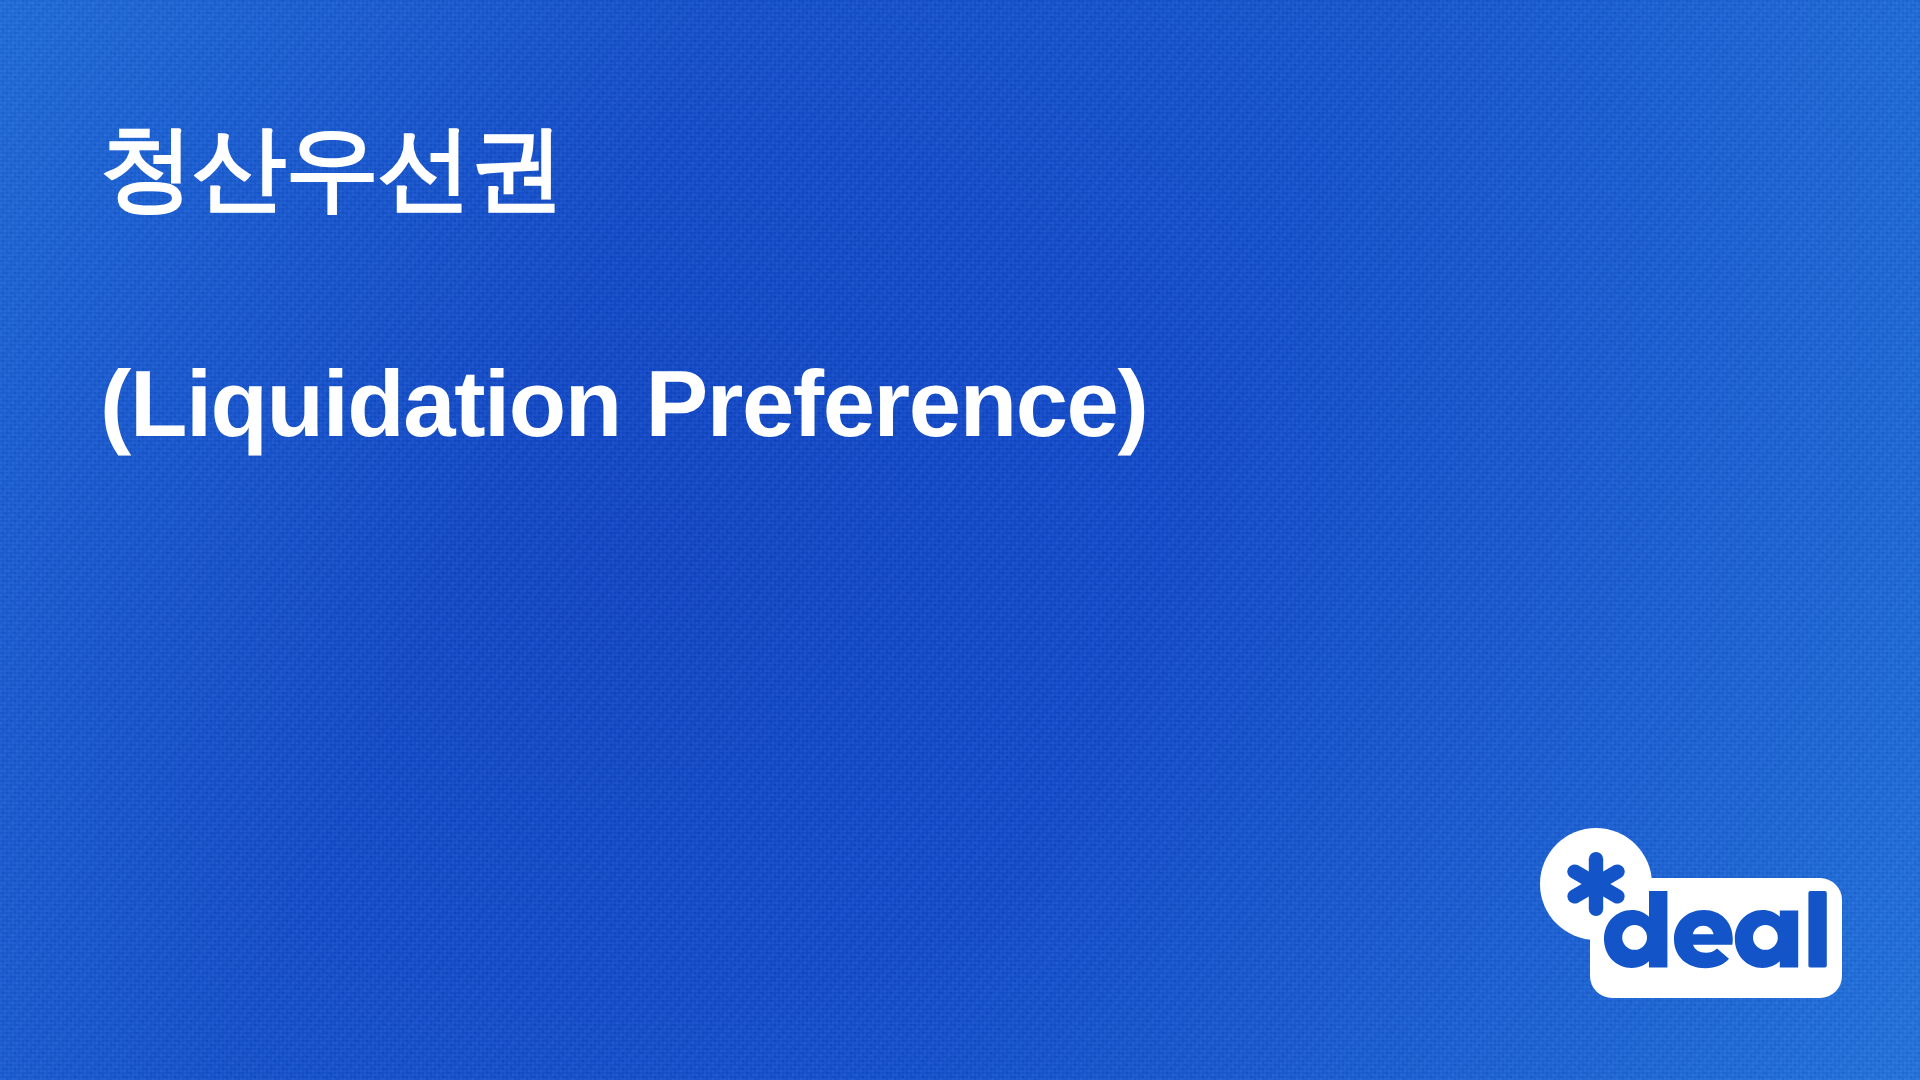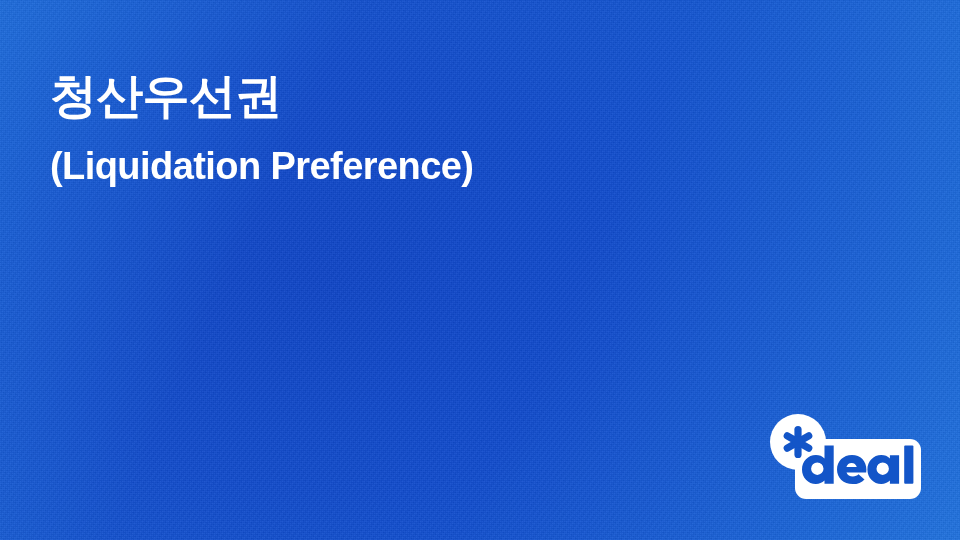--- a/index.html
+++ b/index.html
@@ -47,36 +47,37 @@
       repeating-linear-gradient(0deg,   rgba(255,255,255,0.055) 0 1px, rgba(0,0,0,0.055) 1px 2px),
       repeating-linear-gradient(90deg,  rgba(255,255,255,0.05) 0 1px, rgba(0,0,0,0.05) 1px 2px),
       repeating-linear-gradient(37deg,  rgba(255,255,255,0.035) 0 2px, rgba(0,0,0,0.03) 2px 3px),
       repeating-linear-gradient(128deg, rgba(0,0,0,0.035) 0 3px, rgba(255,255,255,0.03) 3px 5px);
     pointer-events: none;
   }
 
   .title-block {
     position: absolute;
     left: 50px;
-    top: 61px;
+    top: 49px;
     width: 780px;
   }
   .title-line {
     color: #ffffff;
     font-weight: 700;
     letter-spacing: -0.015em;
     white-space: nowrap;
   }
   .title-ko {
     font-size: 47px;
     line-height: 70px;
   }
   .title-en {
-    font-size: 38px;
+    font-size: 47px;
     line-height: 70px;
+    margin-top: 48px;
   }
 
   
   .logo {
     position: absolute;
     left: 768px;
     top: 412px;
     width: 154px;
     height: 88px;
   }

